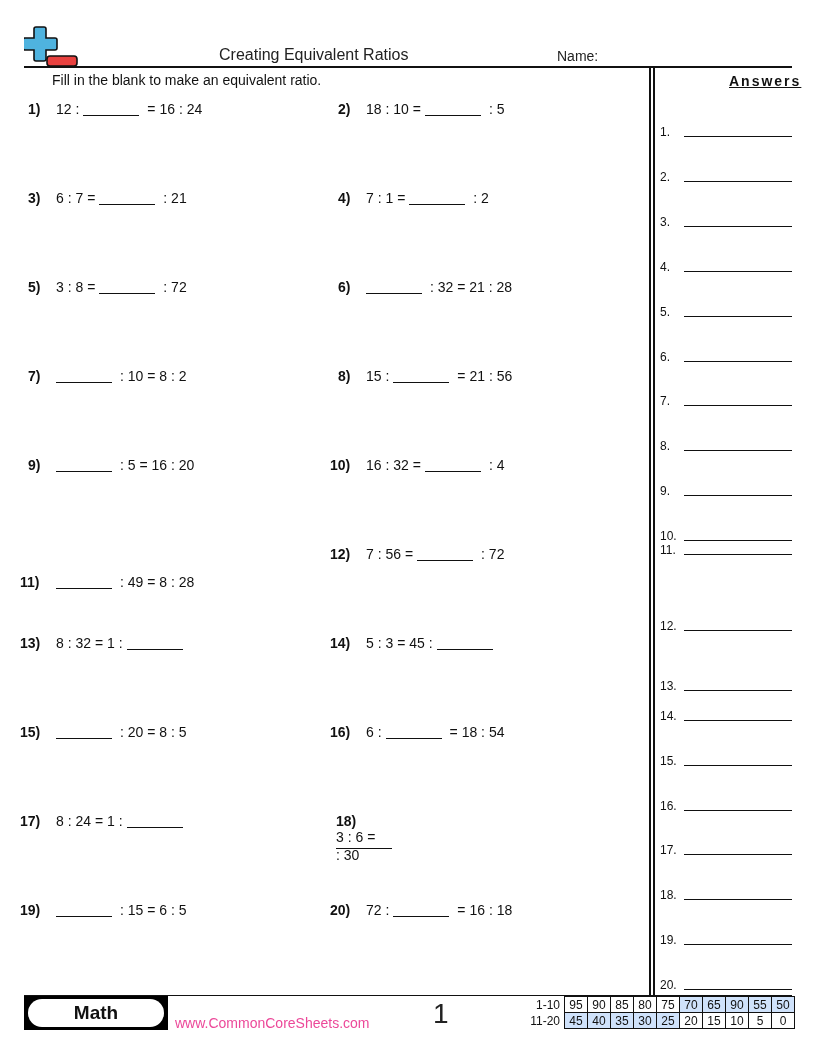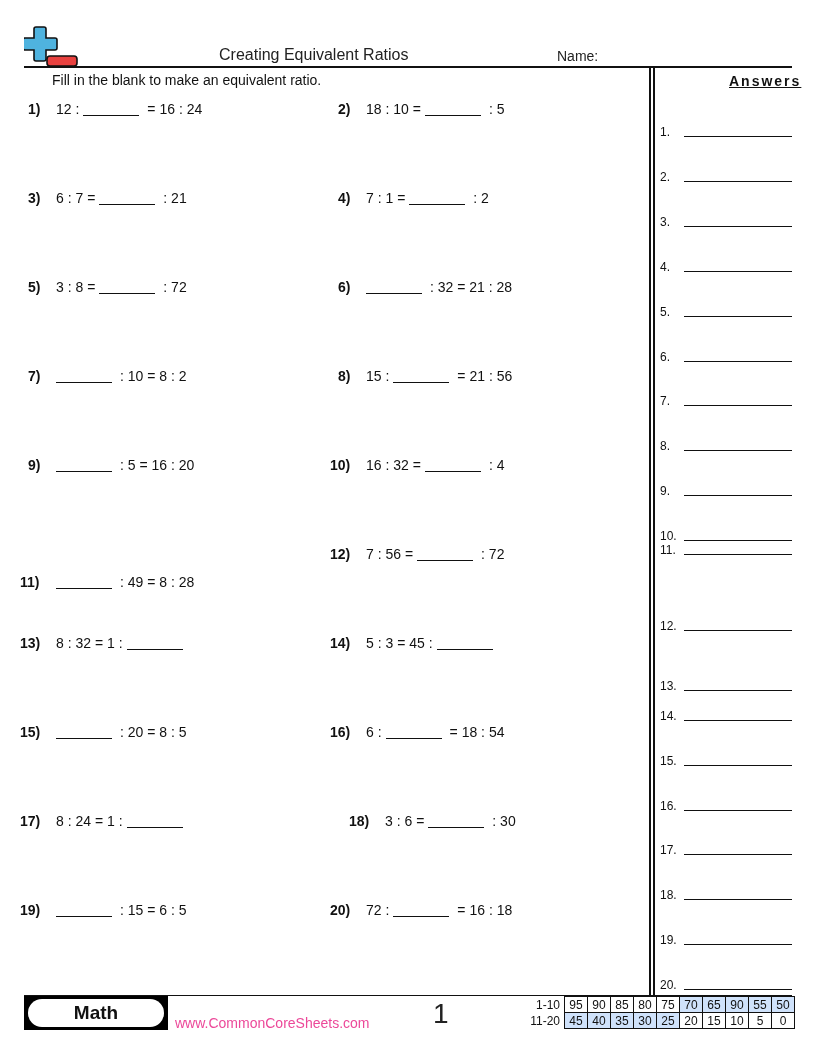--- a/index.html
+++ b/index.html
@@ -139,21 +139,21 @@
       <span class="pnum" style="width: 32px;">16)</span>
       <span class="part">6 :</span>
       <span class="blank"></span>
       <span class="part">= 18 : 54</span>
     </div>
     <div class="problem" style="left: 20px; top: 813px;">
       <span class="pnum" style="width: 32px;">17)</span>
       <span class="part">8 : 24 = 1 :</span>
       <span class="blank"></span>
     </div>
-    <div class="problem" style="left: 349px; top: 813px;">
+    <div class="problem" style="left: 332px; top: 813px; flex-direction: column;">
       <span class="pnum" style="width: 32px;">18)</span>
       <span class="part">3 : 6 =</span>
       <span class="blank"></span>
       <span class="part">: 30</span>
     </div>
     <div class="problem" style="left: 20px; top: 902px;">
       <span class="pnum" style="width: 32px;">19)</span>
       <span class="blank"></span>
       <span class="part">: 15 = 6 : 5</span>
     </div>

